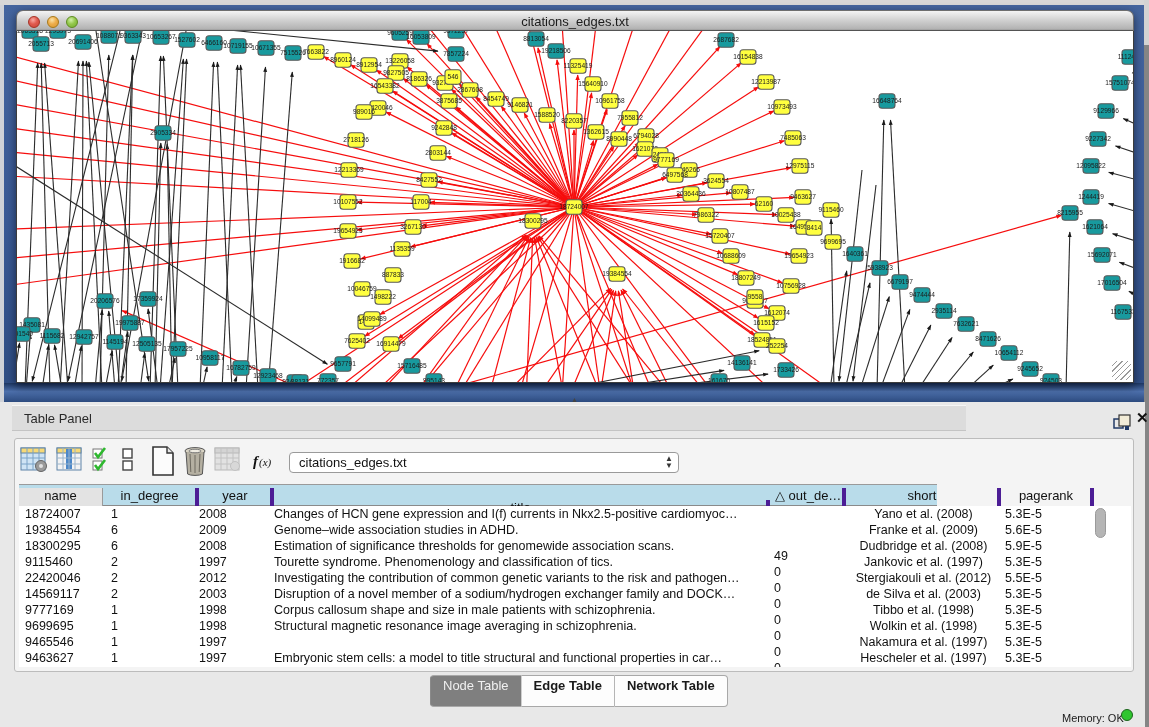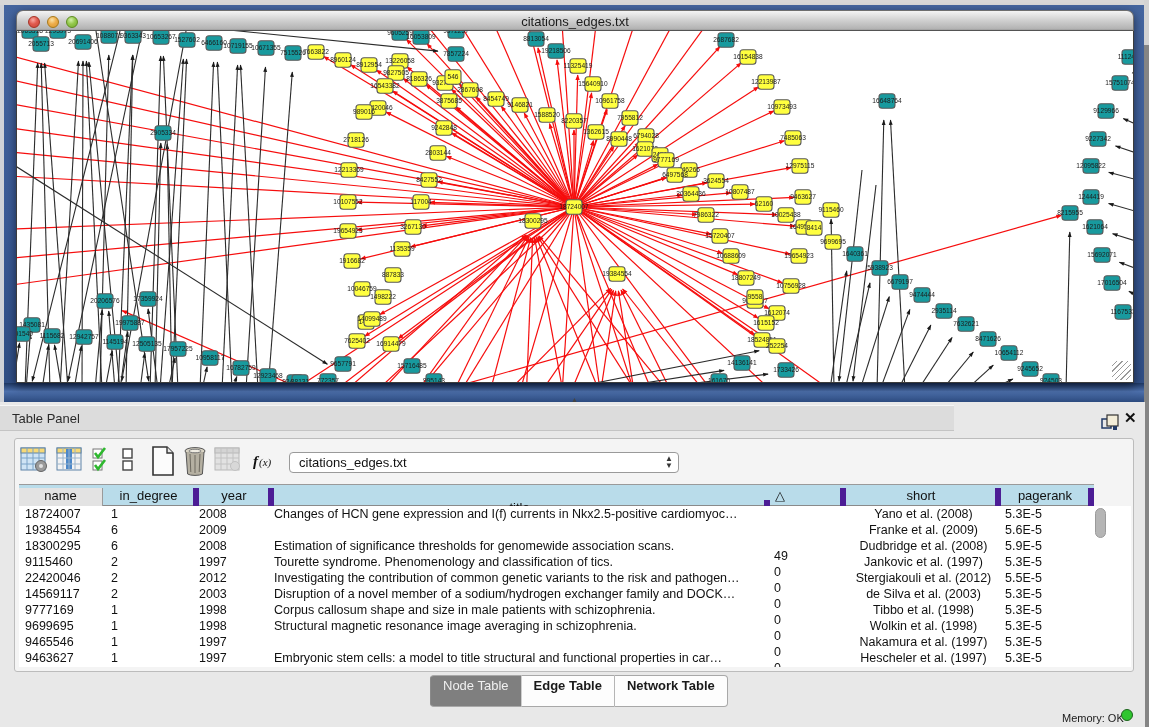--- a/index.html
+++ b/index.html
@@ -25,34 +25,34 @@
 .l1 { left:11px; background:radial-gradient(circle at 4px 3px,#f8a9a2,#e05a4e 45%,#c84335); border:0.5px solid #a53225; }
 .l2 { left:30px; background:radial-gradient(circle at 4px 3px,#fbe3a7,#eead4a 45%,#d89732); border:0.5px solid #a87818; }
 .l3 { left:49px; background:radial-gradient(circle at 4px 3px,#d2f0a9,#94c84c 45%,#74ad30); border:0.5px solid #5e8c20; }
 .content { position:absolute; left:16px; top:31px; width:1118px; height:352px;
   background:#ffffff; border-left:1px solid #3c3c3c; border-right:1px solid #3c3c3c; border-bottom:1px solid #3c3c3c; overflow:hidden; }
 .grip { position:absolute; right:2px; bottom:2px; width:19px; height:19px;
   background:repeating-linear-gradient(135deg, transparent 0 3px, #9a9a9a 3px 4px); }
 .divarrow { position:absolute; left:571px; top:397px; width:9px; height:5px; color:#444; font-size:7px; line-height:5px; }
 
 .panel { position:absolute; left:0; top:402px; width:1145px; height:325px; background:#e8e8e8; }
-.paneltitle { position:absolute; left:0; top:3px; width:954px; height:26px; background:#dcdcdc;
+.paneltitle { position:absolute; left:12px; top:3px; width:954px; height:26px; background:#dcdcdc;
   border-top:1px solid #f5f5f5; border-bottom:1px solid #c4c4c4; }
 .paneltitle span { position:absolute; left:12px; top:5px; font-size:13px; color:#2a2a2a; }
 .fbtn { position:absolute; left:1101px; top:8px; }
 .paneltitle span.xbtn { position:absolute; left:1124px; top:3px; font-size:15px; font-weight:bold; color:#111; }
 .toolpanel { position:absolute; left:14px; top:36px; width:1120px; height:234px;
   background:#f4f4f4; border:1px solid #bcbcbc; border-radius:3px; }
 .icons { position:absolute; left:4px; top:6px; height:32px; }
 .combo { position:absolute; left:274px; top:13px; width:390px; height:21px; background:#ffffff;
   border:1px solid #9a9a9a; border-radius:4px; font-size:13px; color:#111; padding:2px 0 0 9px; }
 .combo .step { position:absolute; right:5px; top:2px; font-size:8px; color:#333; line-height:7px; text-align:center; }
-.thead { position:absolute; left:4px; top:45px; width:1075px; height:22px; background:#b9dcea;
+.thead { position:absolute; left:4px; top:45px; width:918px; height:22px; background:#b9dcea;
   border-top:1px solid #9a9a9a; border-bottom:1px solid #8a8a8a; font-size:13px; color:#111; }
-.thead span { position:absolute; top:3px; text-align:center; border-right:6px solid #4c1d95; height:22px; }
+.thead span { position:absolute; top:3px; text-align:center; border-right:4px solid #4c1d95; height:22px; }
 .tbody { position:absolute; left:4px; top:67px; width:1112px; height:161px; background:#ffffff; overflow:hidden;
   font-size:12.5px; color:#111; }
 .tr { position:relative; height:16px; white-space:nowrap; }
 .tr span { position:absolute; top:1px; }
 .c1 { left:6px; } .c2 { left:92px; } .c3 { left:180px; } .c4 { left:255px; width:492px; overflow:hidden; }
 .c5 { left:755px;margin-top:42px; } .c6 { left:827px; width:155px; text-align:center; } .c7 { left:986px; }
 .sbar { position:absolute; left:1080px; top:69px; width:11px; height:30px; background:#b5b5b5;
   border:1px solid #9a9a9a; border-radius:6px; }
 .tabs { position:absolute; left:430px; top:273px; height:20px; font-size:13px; font-weight:bold; }
 .tab { float:left; height:32px; padding:2px 12px 0 12px; background:#fdfdfd; color:#1a1a1a;
@@ -645,20 +645,21 @@
           <span class="c3">2008</span>
           <span class="c4">Changes of HCN gene expression and I(f) currents in Nkx2.5-positive cardiomyoc…</span>
           <span class="c5">49</span>
           <span class="c6">Yano et al. (2008)</span>
           <span class="c7">5.3E-5</span>
         </div>
 <div class="tr">
           <span class="c1">19384554</span>
           <span class="c2">6</span>
           <span class="c3">2009</span>
+          <span class="c4">Genome–wide association studies in ADHD.</span>
           <span class="c5">0</span>
           <span class="c6">Franke et al. (2009)</span>
           <span class="c7">5.6E-5</span>
         </div>
 <div class="tr">
           <span class="c1">18300295</span>
           <span class="c2">6</span>
           <span class="c3">2008</span>
           <span class="c4">Estimation of significance thresholds for genomewide association scans.</span>
           <span class="c5">0</span>

